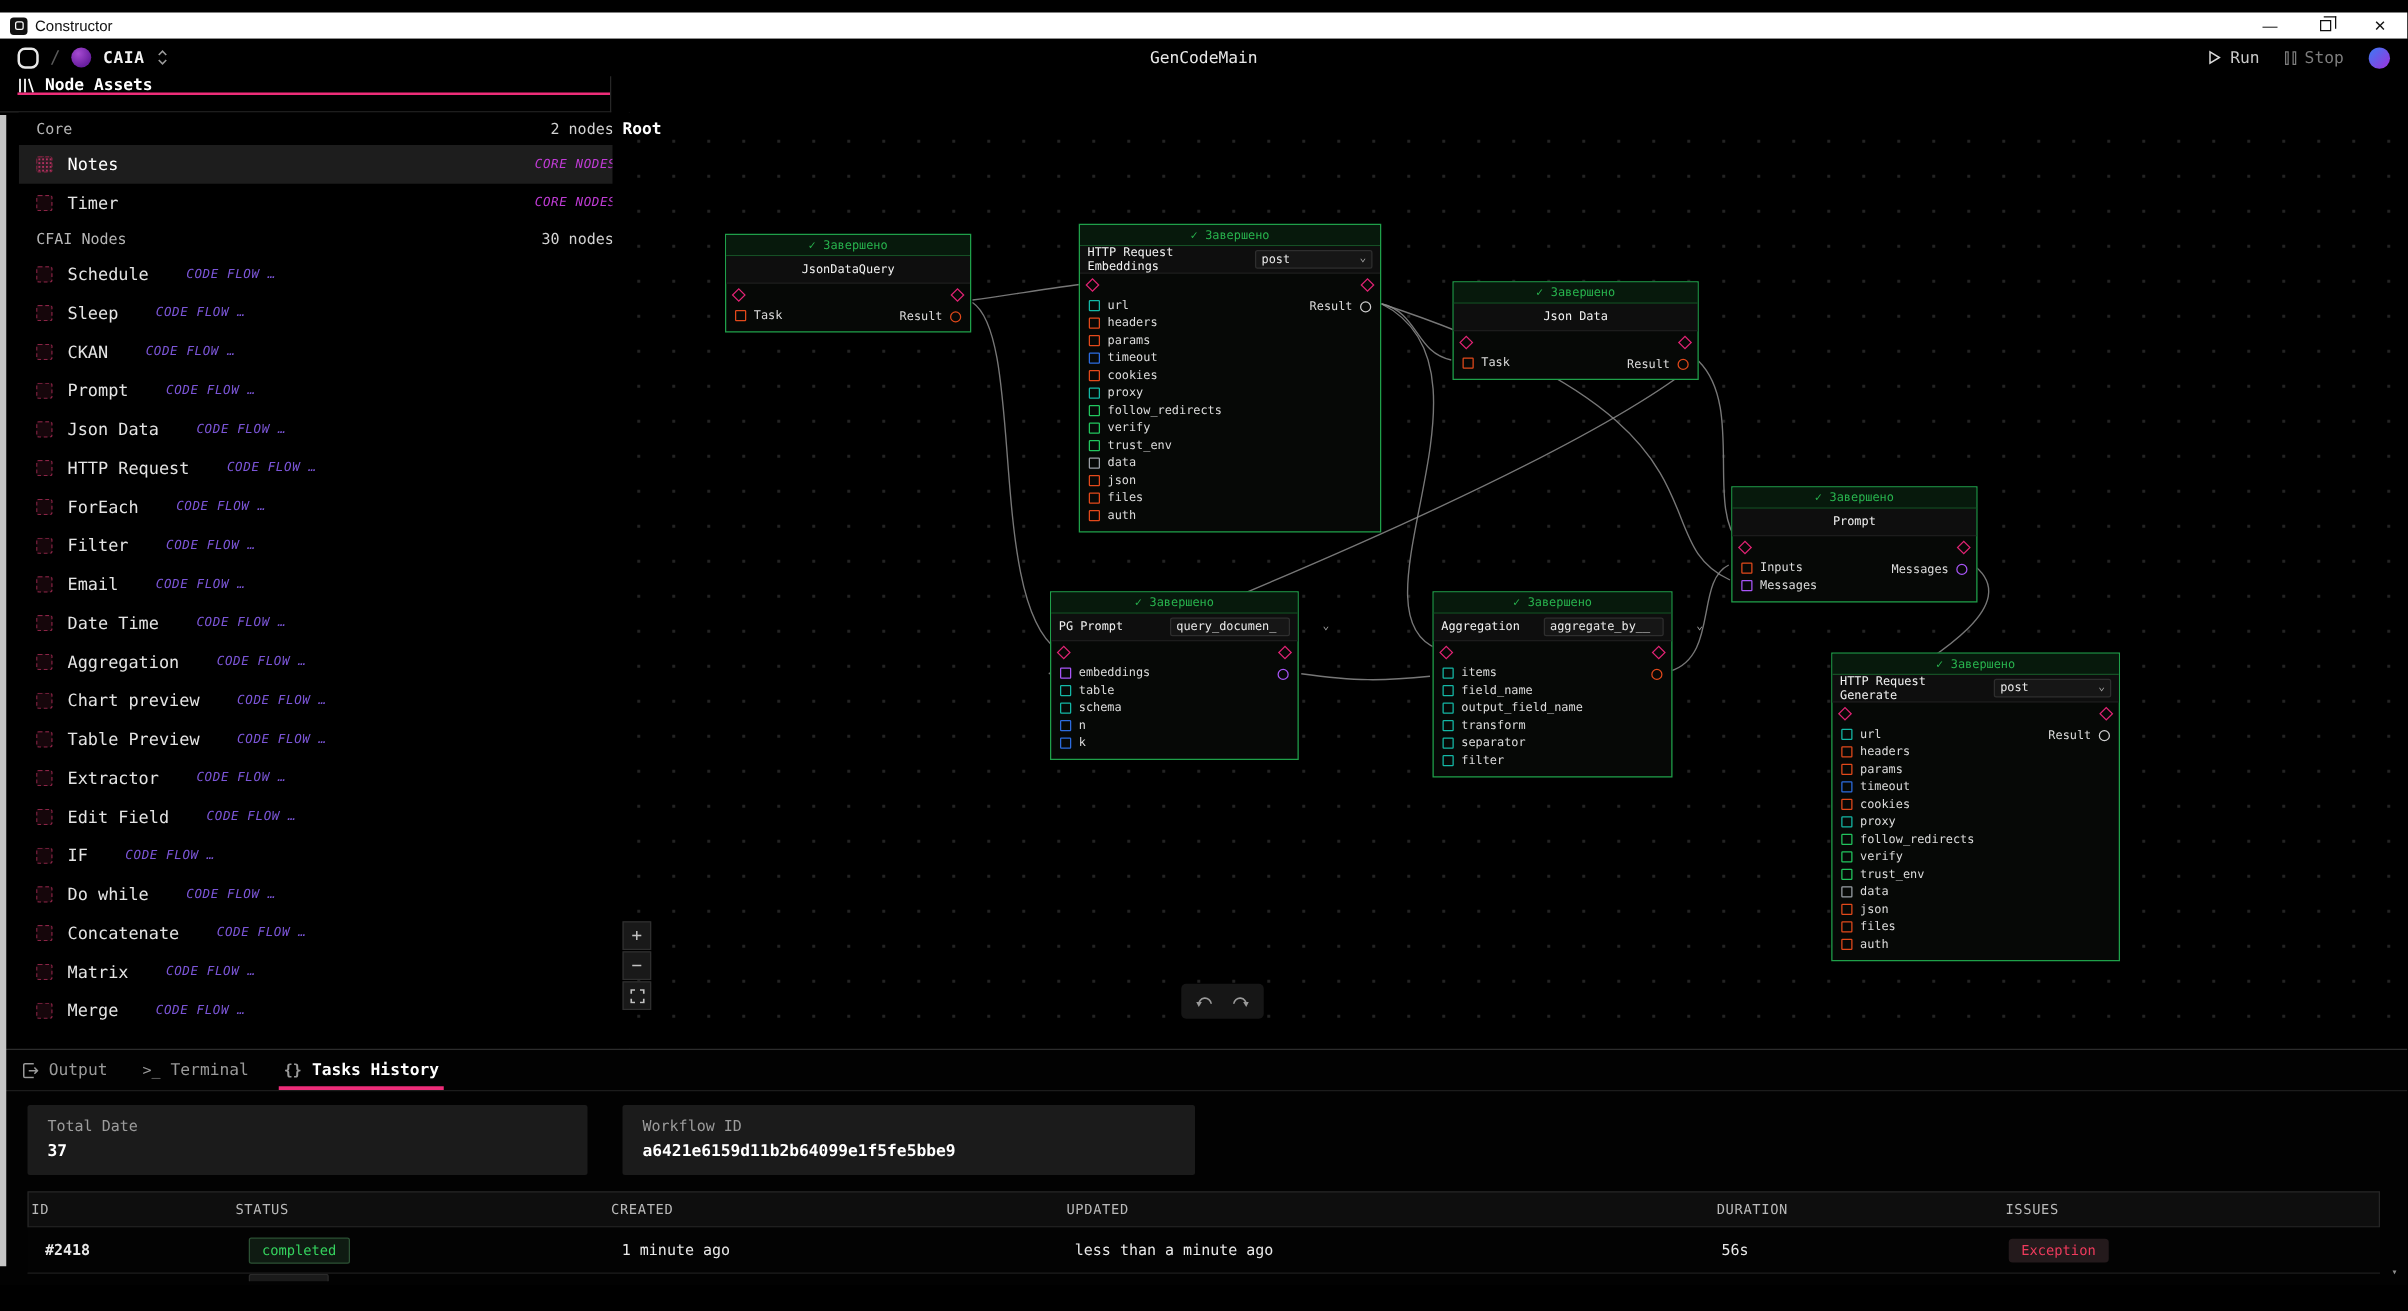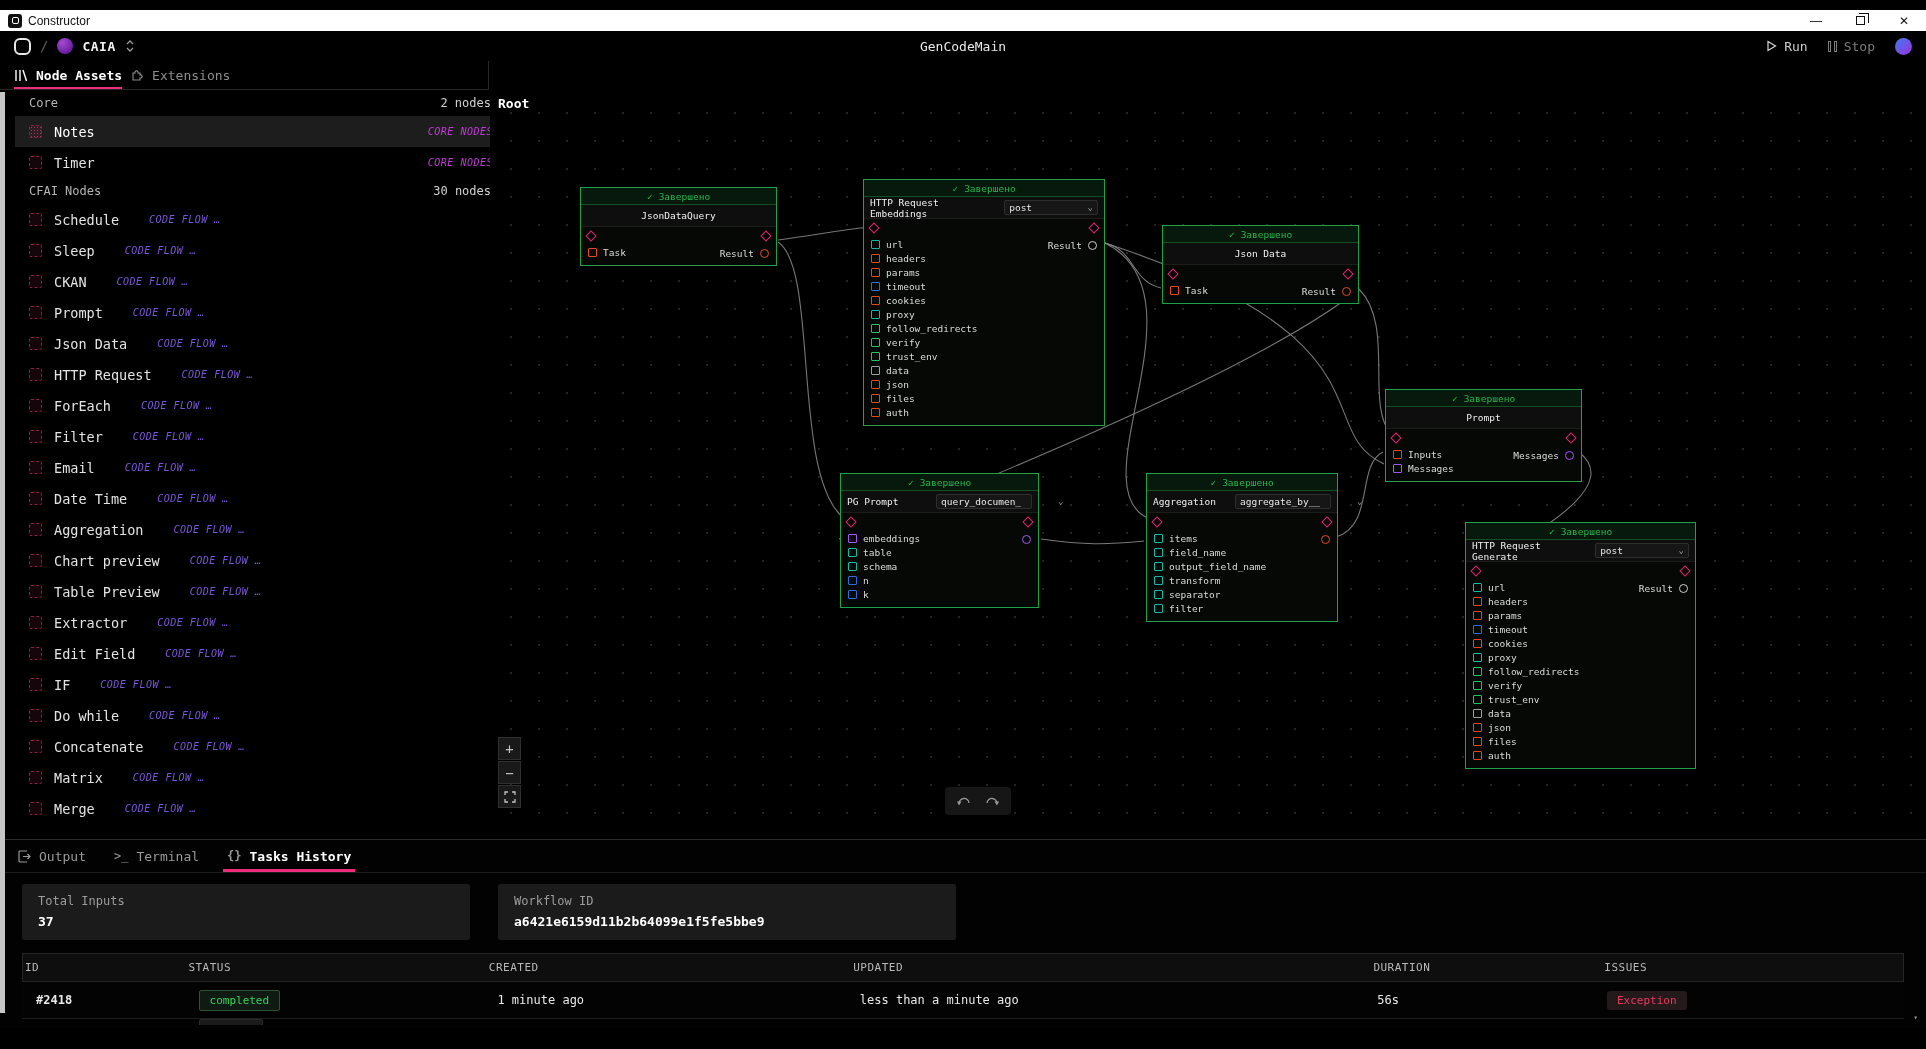--- a/index.html
+++ b/index.html
@@ -36,21 +36,21 @@
   .hdr-btn { display:flex; align-items:center; gap:7px; font-size:13px; color:#c9c9c9; cursor:default; }
   .hdr-btn.dim { color:#7d7d7d; }
   .pause-bars { display:inline-flex; gap:3px; }
   .pause-bars i { width:3px; height:11px; border:1px solid #7d7d7d; display:block; }
   .user-avatar { width:17px; height:17px; border-radius:50%;
       background:linear-gradient(135deg,#4f6cf0 20%,#8b3fe0 80%); }
 
   
   .tabs-row { position:absolute; top:61px; left:0; right:0; height:29px; display:flex; }
   .side-tabs { width:489px; border-right:1px solid #272727; border-bottom:1px solid #272727;
-      display:flex; align-items:stretch; padding-left:14px; gap:8px; background:#000; }
+      display:flex; align-items:stretch; padding-left:14px; gap:24px; background:#000;flex-direction:column; }
   .side-tab { display:flex; align-items:center; gap:8px; font-size:13px; color:#8d8d8d; position:relative; cursor:default; }
   .side-tab.active { color:#fff; font-weight:bold; }
   .side-tab.active:after { content:""; position:absolute; left:0; right:0; bottom:0; height:2px; background:#ed2d79; }
   .canvas-tabs { flex:1; display:flex; background:#000; }
   .editor-tab { width:118px; background:#0c0c0c; border-top:2px solid #ed2d79;
       border-right:1px solid #2a2a2a; display:flex; align-items:center; gap:8px; padding-left:10px;
       font-size:13px; font-weight:bold; color:#fff; cursor:default; }
 
   
   .sidebar { position:absolute; top:90px; left:15px; width:489px; height:749px; background:#000;
@@ -687,21 +687,21 @@
         <span class="glyph">&gt;_</span>
         <span>Terminal</span>
       </span>
       <span class="bp-tab active">
         <span class="glyph">{}</span>
         <span>Tasks History</span>
       </span>
     </div>
     <div class="cards">
       <div class="card c1">
-        <div class="card-label">Total Inputs</div>
+        <div class="card-label">Total Date</div>
         <div class="card-value">37</div>
       </div>
       <div class="card c2">
         <div class="card-label">Workflow ID</div>
         <div class="card-value">a6421e6159d11b2b64099e1f5fe5bbe9</div>
       </div>
     </div>
     <div class="tbl">
       <div class="tbl-head" id="tbl-head">
           <span>ID</span>

